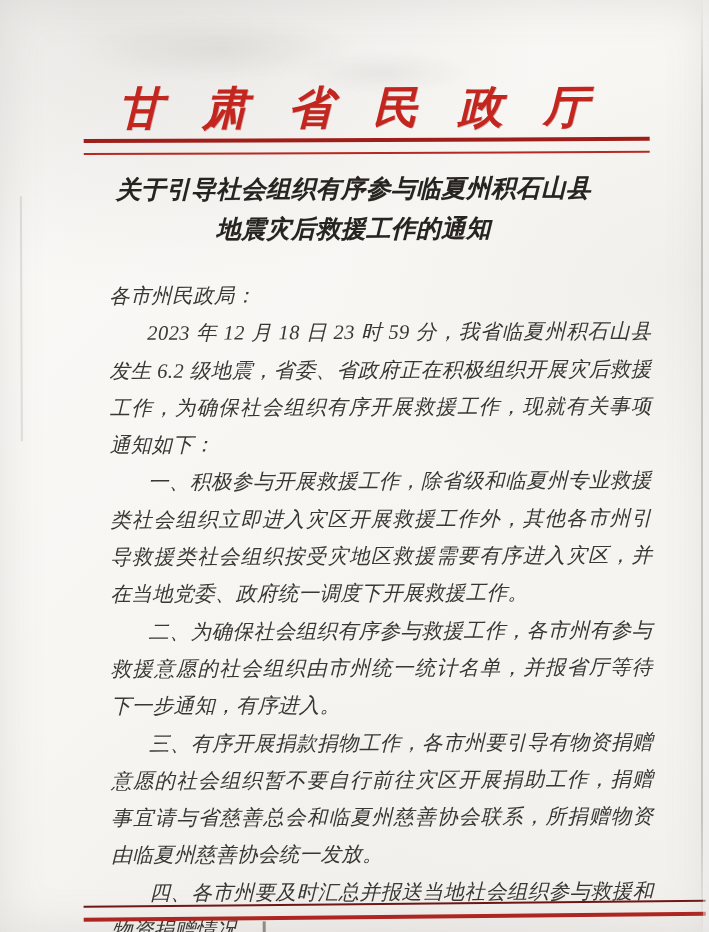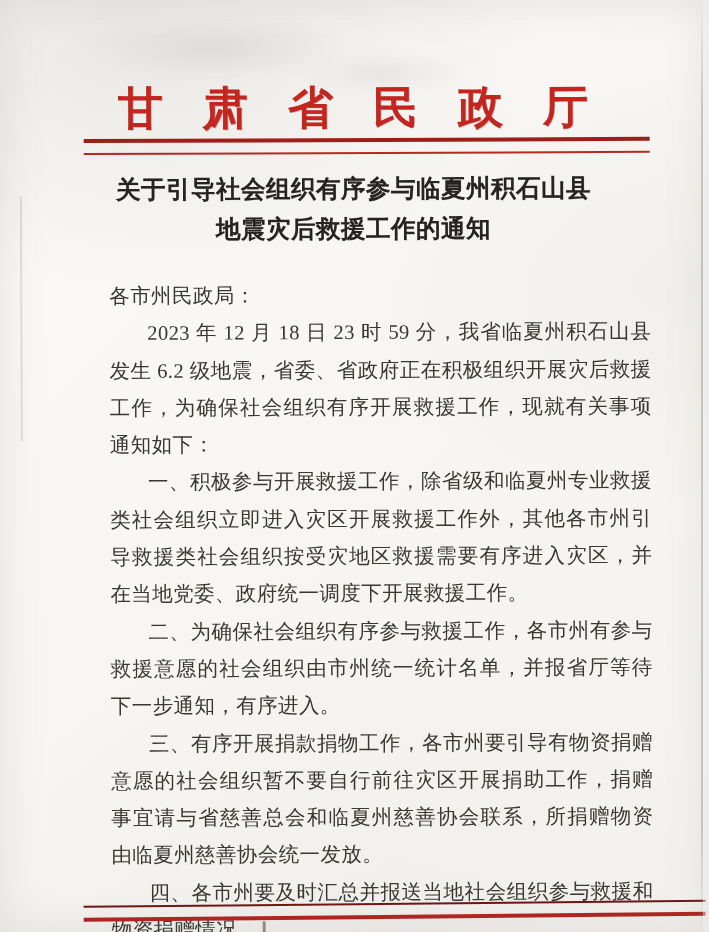--- a/index.html
+++ b/index.html
@@ -4,20 +4,21 @@
 <style>
   html,body { margin:0; padding:0; background:#e9e7e4; }
   #page {
     position:relative; width:709px; height:932px; overflow:hidden;
     background:
       radial-gradient(130% 60% at 18% 4%, rgba(168,165,160,0.20) 0%, rgba(168,165,160,0) 45%),
       radial-gradient(80% 40% at 96% 30%, rgba(190,186,180,0.10) 0%, rgba(190,186,180,0) 60%),
       radial-gradient(120% 80% at 50% 110%, rgba(200,196,190,0.13) 0%, rgba(200,196,190,0) 55%),
       linear-gradient(135deg, #fbfaf8 0%, #f7f6f3 45%, #f4f2ef 100%);
     font-family:"Liberation Serif","DejaVu Serif",serif;
+    font-style:italic;
   }
   #page::after {
     content:""; position:absolute; inset:0; pointer-events:none;
     box-shadow: inset 0 0 46px rgba(120,115,108,0.16);
   }
   .tilt { position:absolute; inset:0; transform:rotate(-0.22deg); transform-origin:50% 52%; }
 
   .agency {
     position:absolute; top:80px; left:0; right:0; height:56px;
     text-align:center; font-weight:bold; font-size:45px; line-height:56px;

